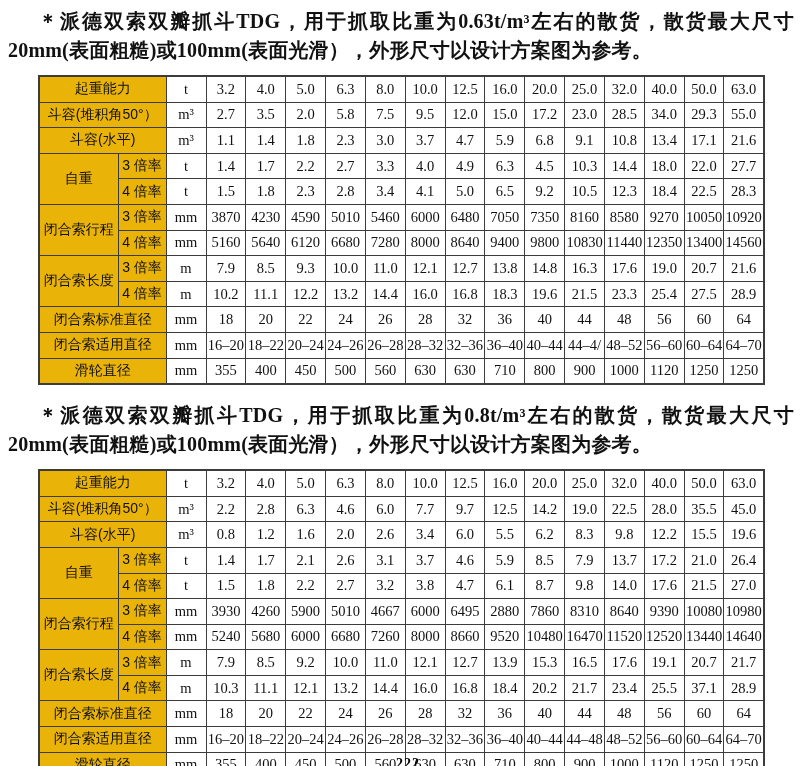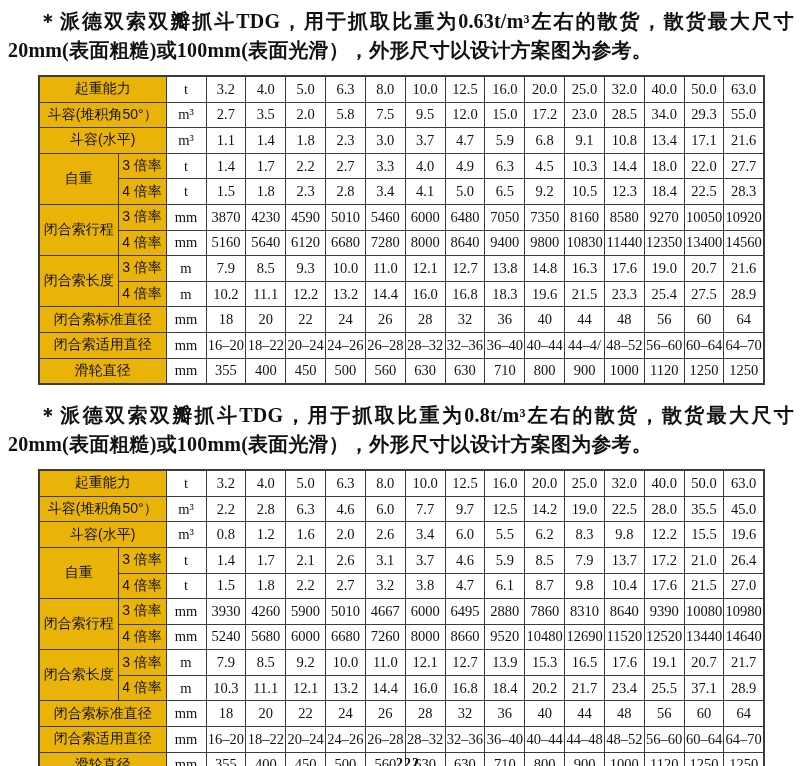--- a/index.html
+++ b/index.html
@@ -395,21 +395,21 @@
           <td class="val">1.5</td>
           <td class="val">1.8</td>
           <td class="val">2.2</td>
           <td class="val">2.7</td>
           <td class="val">3.2</td>
           <td class="val">3.8</td>
           <td class="val">4.7</td>
           <td class="val">6.1</td>
           <td class="val">8.7</td>
           <td class="val">9.8</td>
-          <td class="val">10.4</td>
+          <td class="val">14.0</td>
           <td class="val">17.6</td>
           <td class="val">21.5</td>
           <td class="val">27.0</td>
         </tr>
         <tr>
           <td class="lbl" rowspan="2">闭合索行程</td>
           <td class="lbl">3 倍率</td>
           <td class="unit">mm</td>
           <td class="val">3930</td>
           <td class="val">4260</td>
@@ -431,21 +431,21 @@
           <td class="unit">mm</td>
           <td class="val">5240</td>
           <td class="val">5680</td>
           <td class="val">6000</td>
           <td class="val">6680</td>
           <td class="val">7260</td>
           <td class="val">8000</td>
           <td class="val">8660</td>
           <td class="val">9520</td>
           <td class="val">10480</td>
-          <td class="val">12690</td>
+          <td class="val">16470</td>
           <td class="val">11520</td>
           <td class="val">12520</td>
           <td class="val">13440</td>
           <td class="val">14640</td>
         </tr>
         <tr>
           <td class="lbl" rowspan="2">闭合索长度</td>
           <td class="lbl">3 倍率</td>
           <td class="unit">m</td>
           <td class="val">7.9</td>

